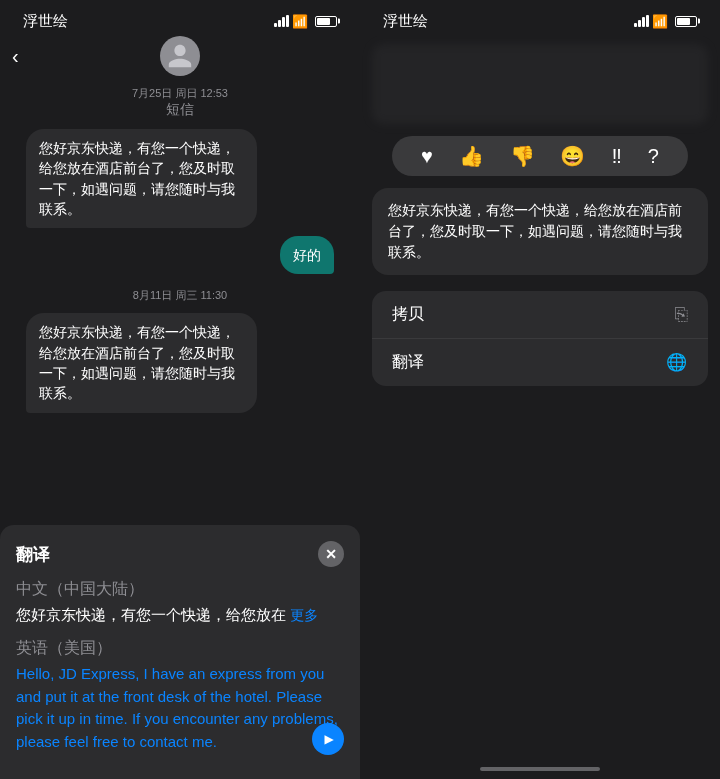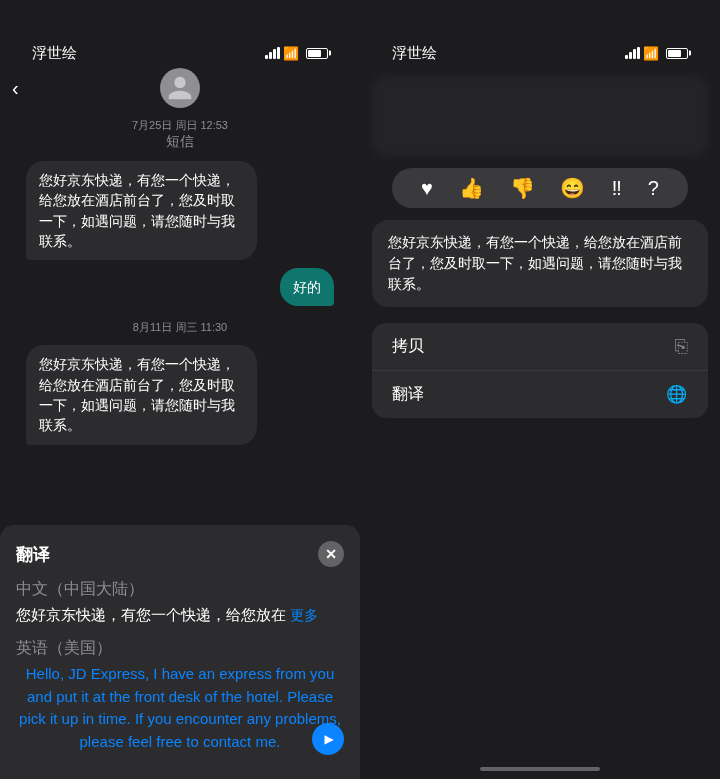--- a/index.html
+++ b/index.html
@@ -21,23 +21,22 @@
       flex-direction: column;
       position: relative;
       overflow: hidden;
     }
 
     
     .status-bar {
       display: flex;
       justify-content: space-between;
       align-items: center;
-      padding: 10px 32px 4px;
+      padding: 10px 23px 4px;
       height: 36px;
-      margin-top: 32px;
     }
     .status-bar .app-title {
       color: #fff;
       font-size: 15px;
       font-weight: 500;
     }
     .status-bar .status-icons {
       display: flex;
       align-items: center;
       gap: 4px;
@@ -199,21 +198,20 @@
     .more-link {
       color: #0a84ff;
       font-size: 14px;
     }
 
     .translated-text {
       color: #0a84ff;
       font-size: 15px;
       line-height: 1.5;
       margin-bottom: 10px;
-      text-align: center;
     }
 
     .play-btn {
       width: 32px;
       height: 32px;
       background: #0a84ff;
       border-radius: 50%;
       display: flex;
       align-items: center;
       justify-content: center;

